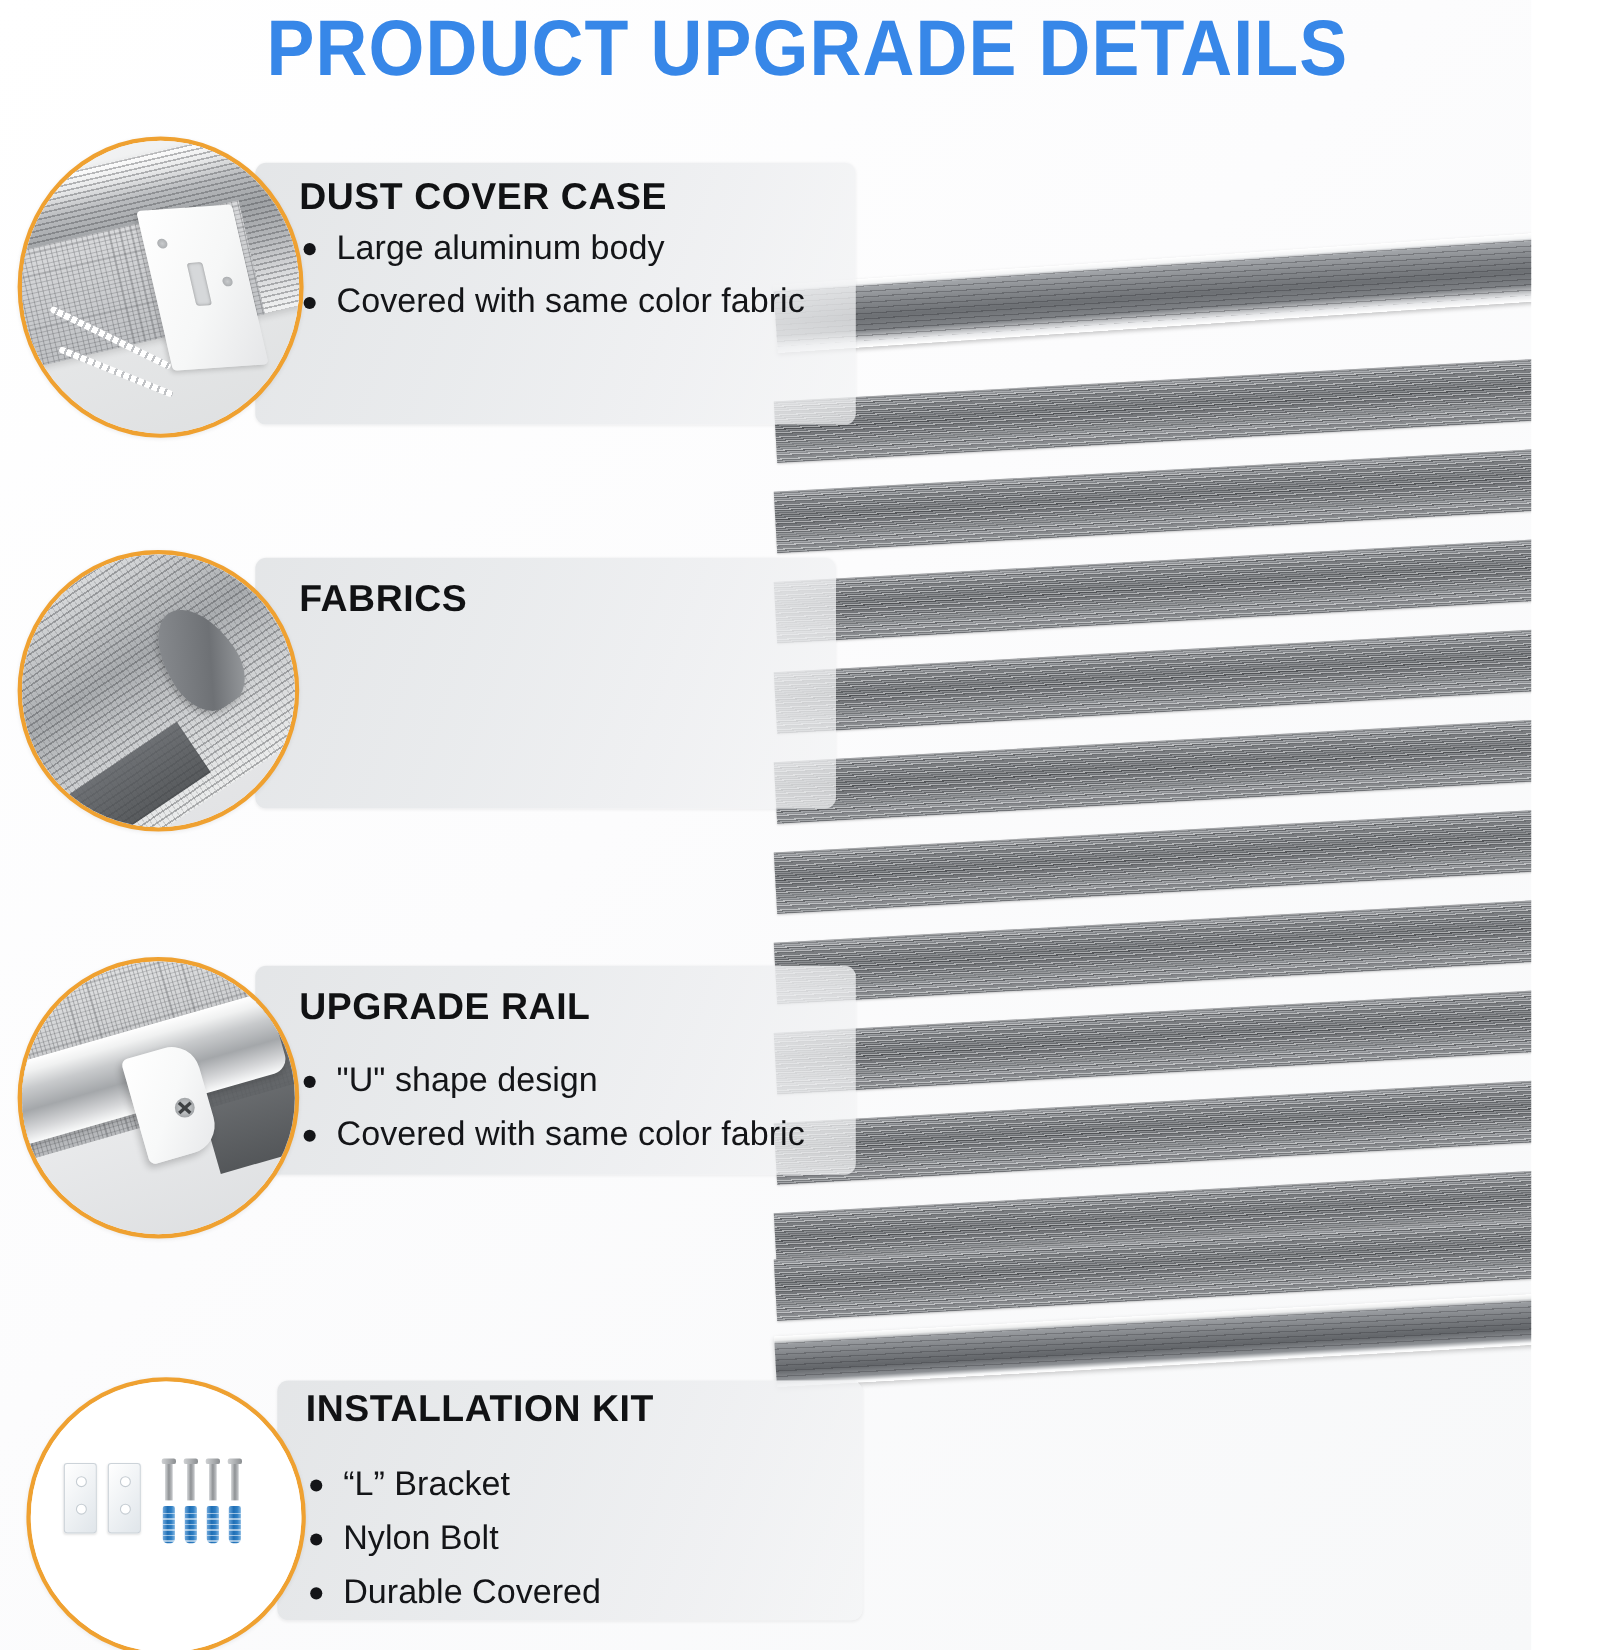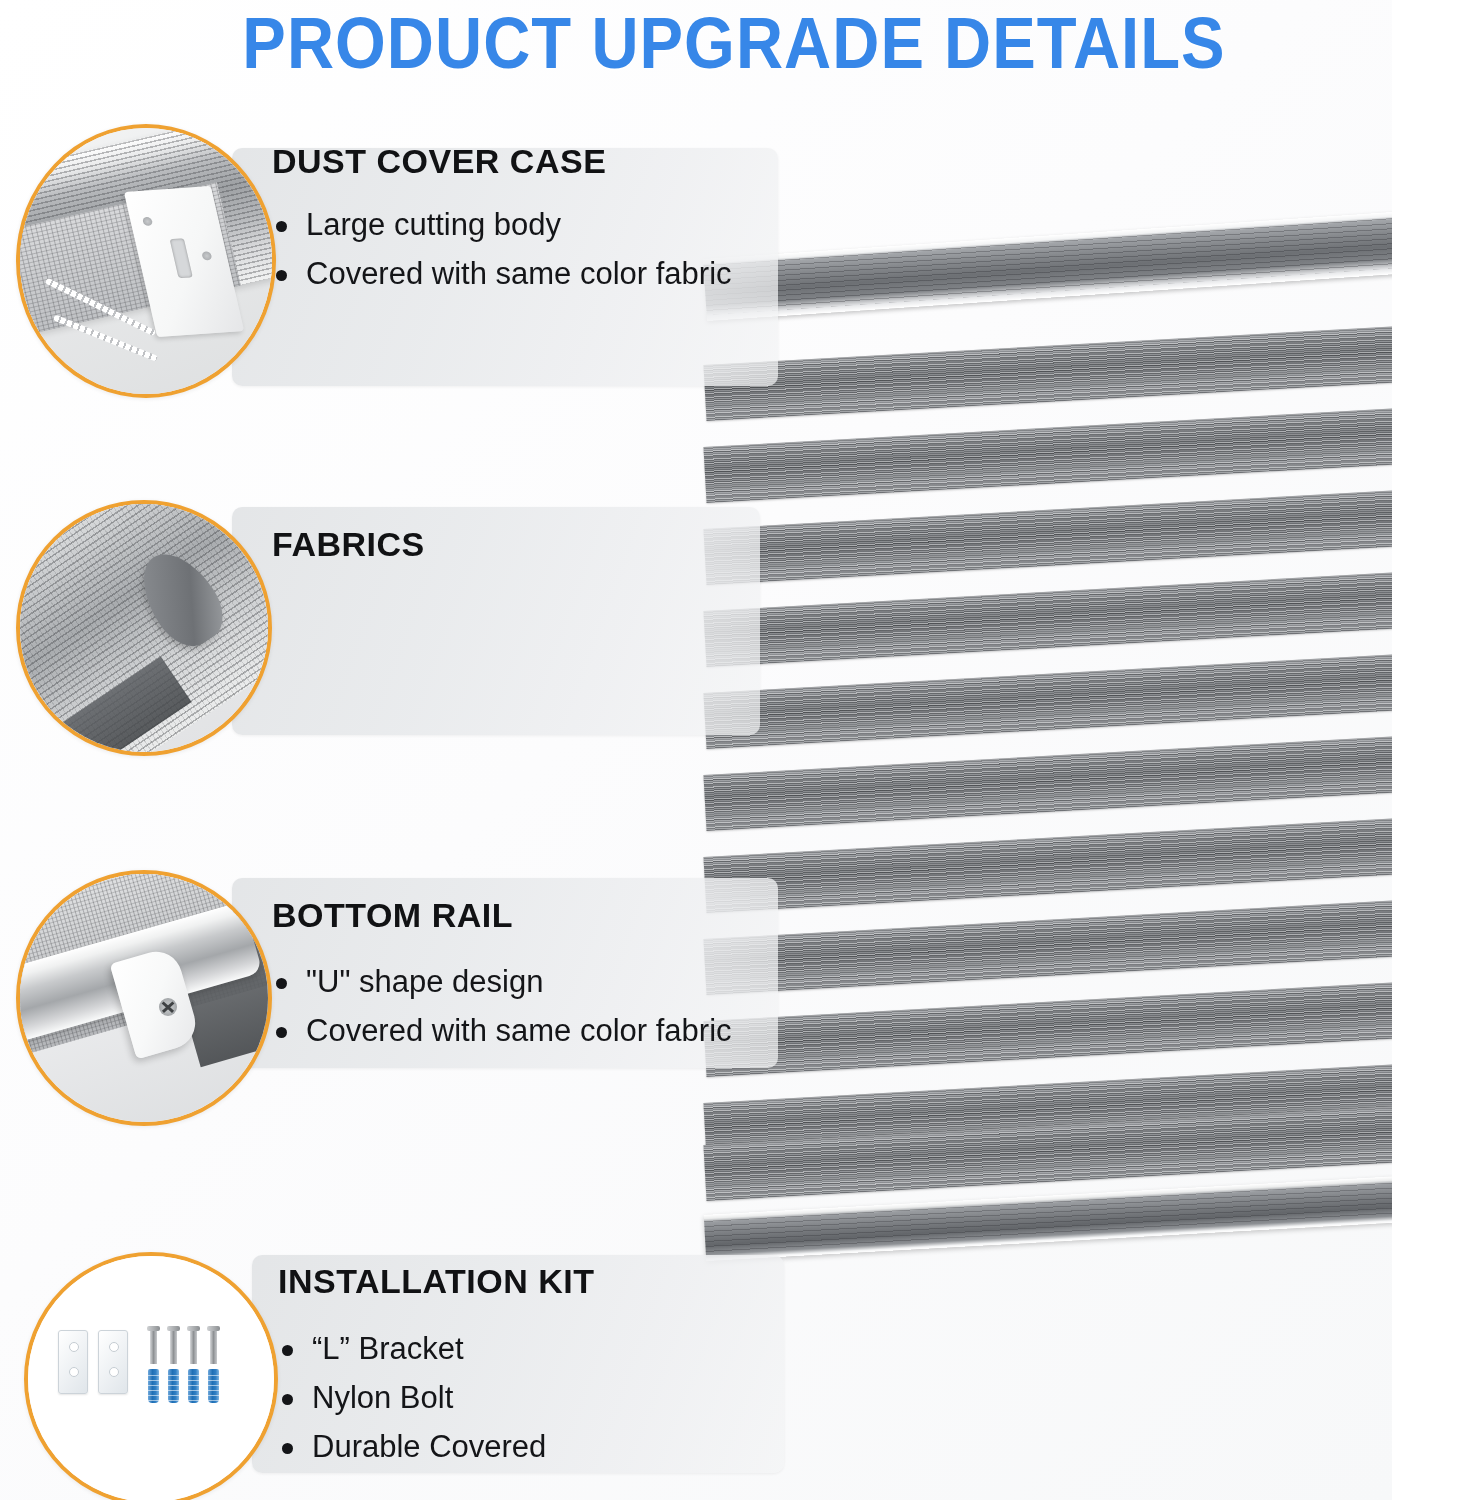--- a/index.html
+++ b/index.html
@@ -368,23 +368,23 @@
       <div class="endcap" style="left:728px;top:36px;"></div>
       <div class="chain-mech" style="left:728px;top:28px;"></div>
       <div class="chain" style="left:741px;top:72px;height:945px;"></div>
       <div class="chain2" style="left:752px;top:78px;height:930px;"></div>
     </div>
   </div>
 
   <div class="title">PRODUCT UPGRADE DETAILS</div>
 
   <div class="panel" style="left:232px;top:148px;width:546px;height:238px;"></div>
-  <div class="panel-h" style="left:272px;top:142px;">DUST COVER CASE</div>
+  <div class="panel-h" style="left:272px;top:160px;">DUST COVER CASE</div>
   <ul class="bullets" style="left:272px;top:200px;">
-    <li>Large cutting body</li>
+    <li>Large aluminum body</li>
     <li>Covered with same color fabric</li>
   </ul>
   <div class="thumb" style="left:16px;top:124px;width:252px;height:266px;">
     <div class="inner">
       <div class="t1bg"></div>
       <div class="t1tube"></div>
       <div class="t1mesh"></div>
       <div class="t1plate">
         <div class="scr" style="left:14%;top:18%;"></div>
         <div class="scr" style="left:72%;top:44%;"></div>
@@ -400,21 +400,21 @@
   <div class="thumb" style="left:16px;top:500px;width:248px;height:248px;">
     <div class="inner">
       <div class="t2bg"></div>
       <div class="t2roll"></div>
       <div class="t2curl"></div>
       <div class="t2dark"></div>
     </div>
   </div>
 
   <div class="panel" style="left:232px;top:878px;width:546px;height:190px;"></div>
-  <div class="panel-h" style="left:272px;top:896px;">BOTTOM RAIL</div>
+  <div class="panel-h" style="left:272px;top:896px;">UPGRADE RAIL</div>
   <ul class="bullets" style="left:272px;top:957px;">
     <li>"U" shape design</li>
     <li>Covered with same color fabric</li>
   </ul>
   <div class="thumb" style="left:16px;top:870px;width:248px;height:248px;">
     <div class="inner">
       <div class="t3bg"></div>
       <div class="t3fab"></div>
       <div class="t3dark"></div>
       <div class="t3bar"></div>

